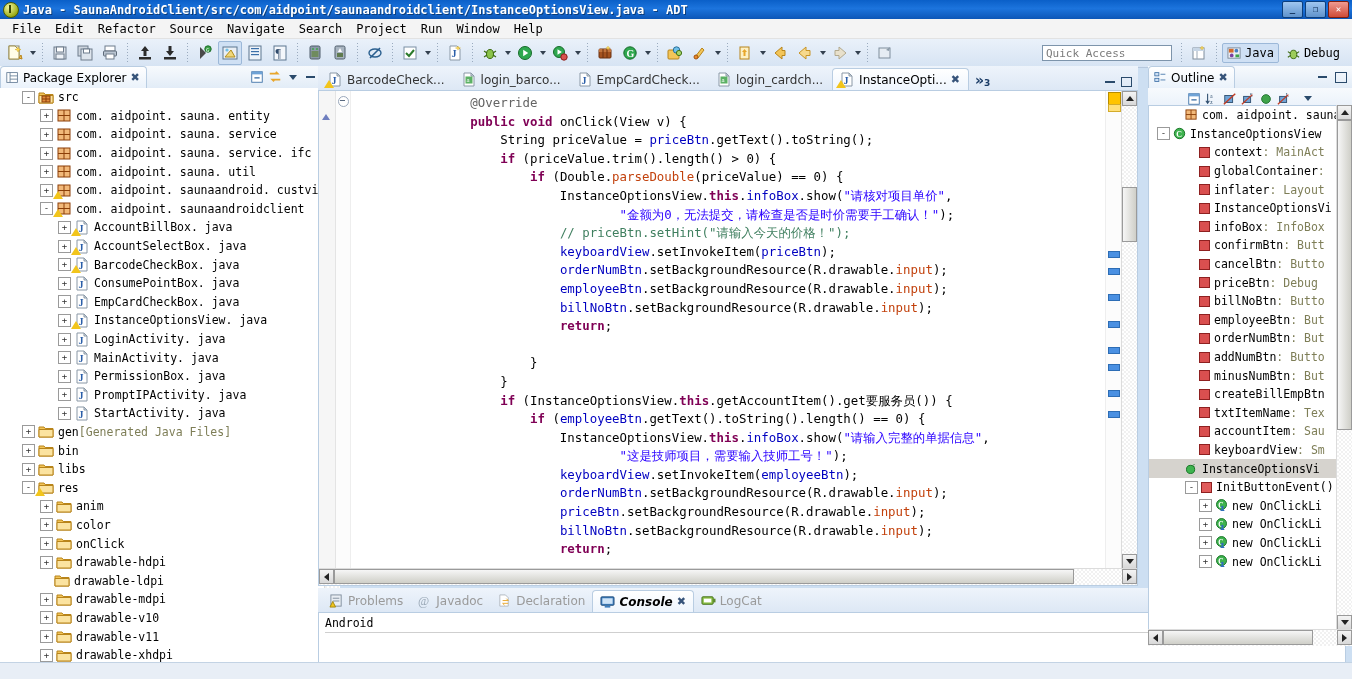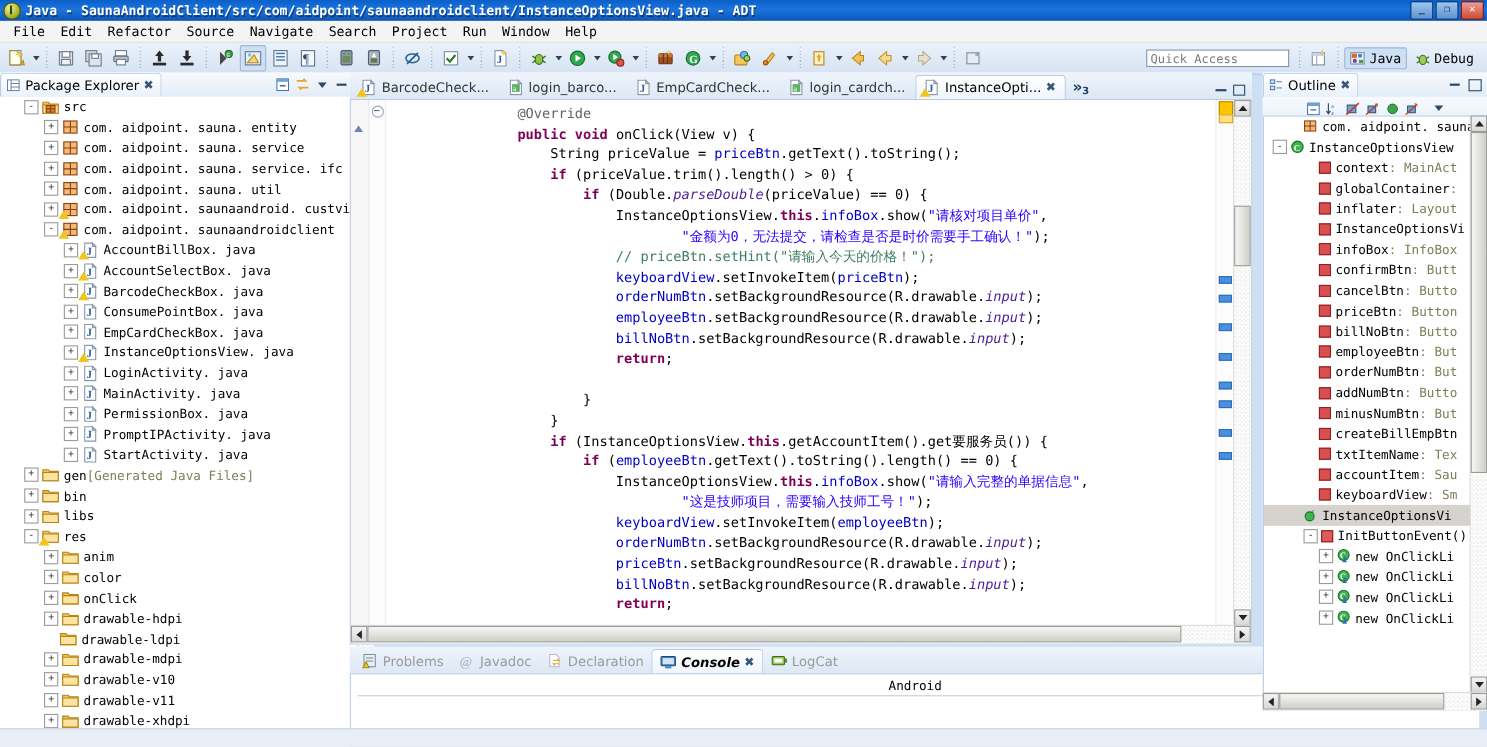--- a/index.html
+++ b/index.html
@@ -157,40 +157,40 @@
   .ebody{position:absolute;left:0;top:24px;right:0;bottom:0;background:#fff;border:1px solid #b9cde2;box-sizing:border-box;}
   .egutter{position:absolute;left:0;top:0;bottom:16px;width:16px;background:#f6f6f6;border-right:1px solid #e4e4e4;}
   .efold{position:absolute;left:17px;top:0;bottom:16px;width:14px;background:#fcfcfc;border-right:1px solid #eee;}
   .ecode{
     position:absolute;left:32px;top:0;right:32px;bottom:16px;overflow:hidden;
     font-family:"DejaVu Sans Mono", monospace;font-size:12.4px;line-height:18.6px;
     white-space:pre;color:#000;padding-top:3px;box-sizing:border-box;
   }
   .ecode .kw{color:#7f0055;font-weight:bold;}
   .ecode .fld{color:#0000c0;}
-  .ecode .sfld{color:#4c1d95;font-style:italic;}
+  .ecode .sfld{color:#c2410c;}
   .ecode .str{color:#2a00ff;}
   .ecode .cmt{color:#3f7f5f;}
   .ecode .ann{color:#646464;}
   .eov{position:absolute;right:16px;top:0;bottom:16px;width:15px;background:#fcfcfc;border-left:1px solid #eee;}
   .emark{position:absolute;left:2px;width:10px;height:5px;background:#4a90e2;border:1px solid #2d6db5;}
   .etopmark{position:absolute;right:17px;top:1px;width:11px;height:11px;background:#ffc400;border:1px solid #b78c00;}
   .etopmark2{position:absolute;right:17px;top:13px;width:11px;height:6px;background:#ffe07a;border:1px solid #d3ab2a;}
 
   
   #console-panel{left:318px;top:522px;width:1028px;height:91px;}
   .ctabs{height:24px;display:flex;align-items:flex-end;background:linear-gradient(to bottom,#eef4fb,#dde8f5);padding-left:4px;}
   .ctab{display:flex;align-items:center;gap:4px;height:22px;padding:0 7px;box-sizing:border-box;
     font-family:"DejaVu Sans",sans-serif;font-size:12px;color:#9a9a9a;white-space:nowrap;}
   .ctab.active{background:linear-gradient(to bottom,#ffffff,#eef5fd);border:1px solid #b9cde2;border-bottom:none;border-radius:4px 4px 0 0;color:#000;font-weight:bold;font-style:italic;}
   .ctab .x{font-weight:bold;font-size:11px;color:#37547a;}
   .ctabs .cbtns{margin-left:auto;display:flex;gap:5px;align-items:flex-end;padding:0 5px 3px 0;}
   .cbody{position:absolute;left:0;top:24px;right:0;bottom:0;background:#fff;border:1px solid #b9cde2;box-sizing:border-box;
     font-family:"DejaVu Sans Mono", monospace;font-size:11.5px;padding:3px 6px;}
-  .cbody .sep{border-bottom:1px solid #cfcfcf;padding-bottom:2px;margin-bottom:2px;text-align:center;}
+  .cbody .sep{border-bottom:1px solid #cfcfcf;padding-bottom:2px;margin-bottom:2px;}
 
   
   #outline-panel{left:1148px;top:0;width:204px;height:580px;}
   .otools{display:flex;align-items:center;gap:3px;padding:2px 3px;height:17px;background:linear-gradient(to bottom,#f7fafd,#e9f1fa);}
   .obody{position:absolute;left:0;top:39px;right:0;bottom:0;background:#fff;border:1px solid #b9cde2;box-sizing:border-box;overflow:hidden;}
   .orow{height:18.6px;display:flex;align-items:center;white-space:nowrap;
     font-family:"DejaVu Sans Mono", monospace;font-size:11.5px;padding-left:2px;}
   .orow.sel{background:#d6d3ce;}
   .osq{width:9px;height:9px;background:#d94f4f;border:1px solid #8e2020;margin-right:4px;flex:0 0 auto;}
   .osq.m{background:#e05a5a;}
@@ -1248,21 +1248,21 @@
             <span class="exp none"></span>
             <span class="osq" style="flex: 0 0 auto; margin-right: 4px; display: inline-flex;"></span>
             <span class="oname">cancelBtn</span>
             <span class="otype"> : Butto</span>
           </div>
           <div class="orow">
             <span style="display: inline-block; flex: 0 0 auto; width: 34px;"></span>
             <span class="exp none"></span>
             <span class="osq" style="flex: 0 0 auto; margin-right: 4px; display: inline-flex;"></span>
             <span class="oname">priceBtn</span>
-            <span class="otype"> : Button</span>
+            <span class="otype"> : Debug</span>
           </div>
           <div class="orow">
             <span style="display: inline-block; flex: 0 0 auto; width: 34px;"></span>
             <span class="exp none"></span>
             <span class="osq" style="flex: 0 0 auto; margin-right: 4px; display: inline-flex;"></span>
             <span class="oname">billNoBtn</span>
             <span class="otype"> : Butto</span>
           </div>
           <div class="orow">
             <span style="display: inline-block; flex: 0 0 auto; width: 34px;"></span>

